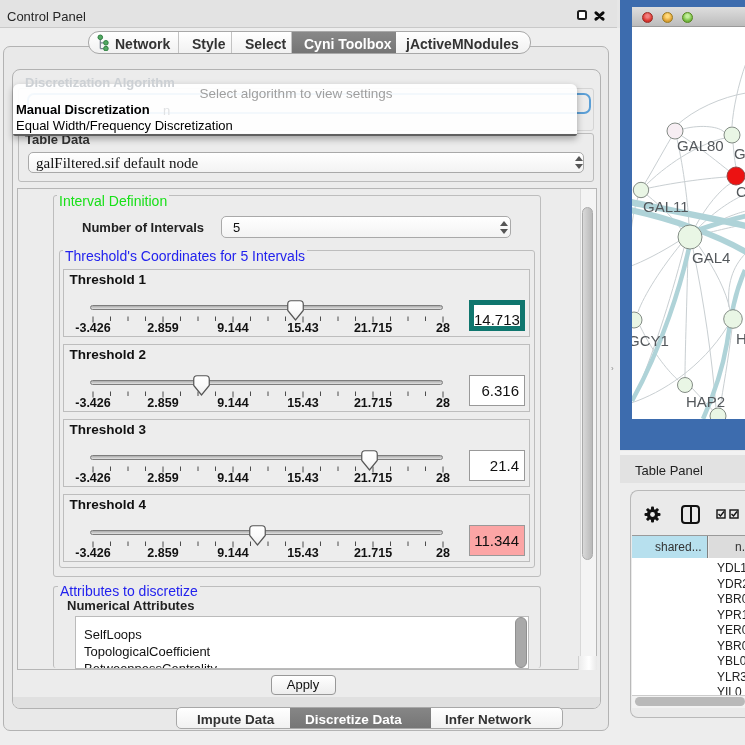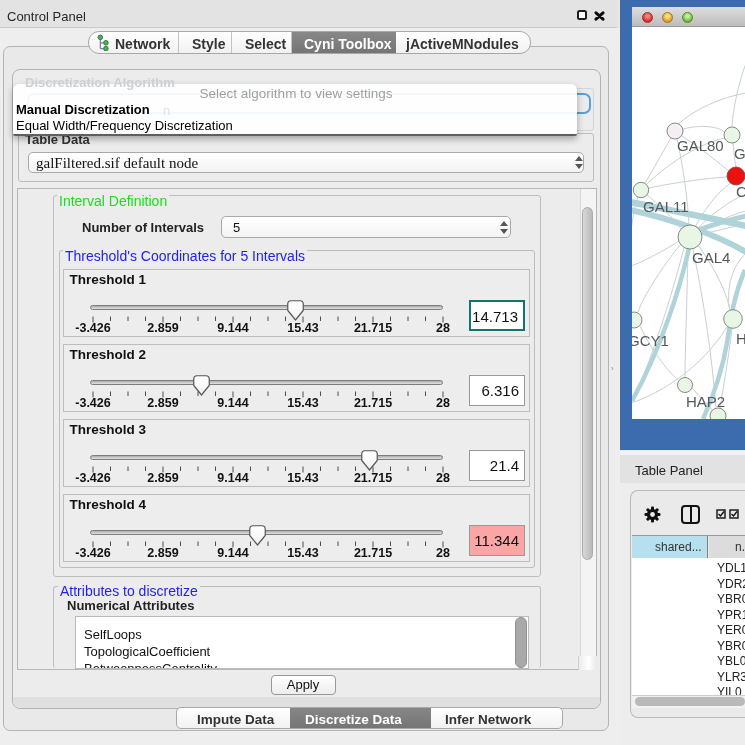--- a/index.html
+++ b/index.html
@@ -106,21 +106,21 @@
         <stop offset="1" stop-color="#ededed"></stop>
       </linearGradient>
     </defs>
   </svg>
 <div class="abs bold" style="left:58px;top:321.0px;width:70px;text-align:center;font-size:12.5px;color:#111;">-3.426</div>
 <div class="abs bold" style="left:128px;top:321.0px;width:70px;text-align:center;font-size:12.5px;color:#111;">2.859</div>
 <div class="abs bold" style="left:198px;top:321.0px;width:70px;text-align:center;font-size:12.5px;color:#111;">9.144</div>
 <div class="abs bold" style="left:268px;top:321.0px;width:70px;text-align:center;font-size:12.5px;color:#111;">15.43</div>
 <div class="abs bold" style="left:338px;top:321.0px;width:70px;text-align:center;font-size:12.5px;color:#111;">21.715</div>
 <div class="abs bold" style="left:408px;top:321.0px;width:70px;text-align:center;font-size:12.5px;color:#111;">28</div>
-<div class="abs" style="left:469px;top:300.0px;width:56px;height:31px;background:#fff;border:2px solid #0f766e;font-size:15px;color:#111;text-align:right;line-height:29px;padding-right:5px;">14.713</div>
+<div class="abs" style="left:469px;top:300.0px;width:56px;height:31px;background:#fff;border:5px solid #0f766e;font-size:15px;color:#111;text-align:right;line-height:29px;padding-right:5px;">14.713</div>
 <div class="abs" style="left:63px;top:343.5px;width:467px;height:68px;background:#ededed;border:1px solid #bdbdbd;"></div>
 <div class="abs bold" style="left:69.5px;top:347.0px;font-size:13.5px;color:#111;">Threshold 2</div>
 <div class="abs" style="left:90px;top:380.0px;width:353px;height:5px;background:linear-gradient(#ababab,#e2e2e2);border:1px solid #7d7d7d;border-radius:3px;"></div>
 <svg class="abs" style="left:63px;top:343.5px;" width="467" height="68" viewBox="0 0 467 68">
     <line x1="30.00" y1="47.5" x2="30.00" y2="53.5" stroke="#4d4d4d" stroke-width="1"></line>
     <line x1="47.50" y1="47.5" x2="47.50" y2="52.0" stroke="#4d4d4d" stroke-width="1"></line>
     <line x1="65.00" y1="47.5" x2="65.00" y2="52.0" stroke="#4d4d4d" stroke-width="1"></line>
     <line x1="82.50" y1="47.5" x2="82.50" y2="52.0" stroke="#4d4d4d" stroke-width="1"></line>
     <line x1="100.00" y1="47.5" x2="100.00" y2="53.5" stroke="#4d4d4d" stroke-width="1"></line>
     <line x1="117.50" y1="47.5" x2="117.50" y2="52.0" stroke="#4d4d4d" stroke-width="1"></line>

